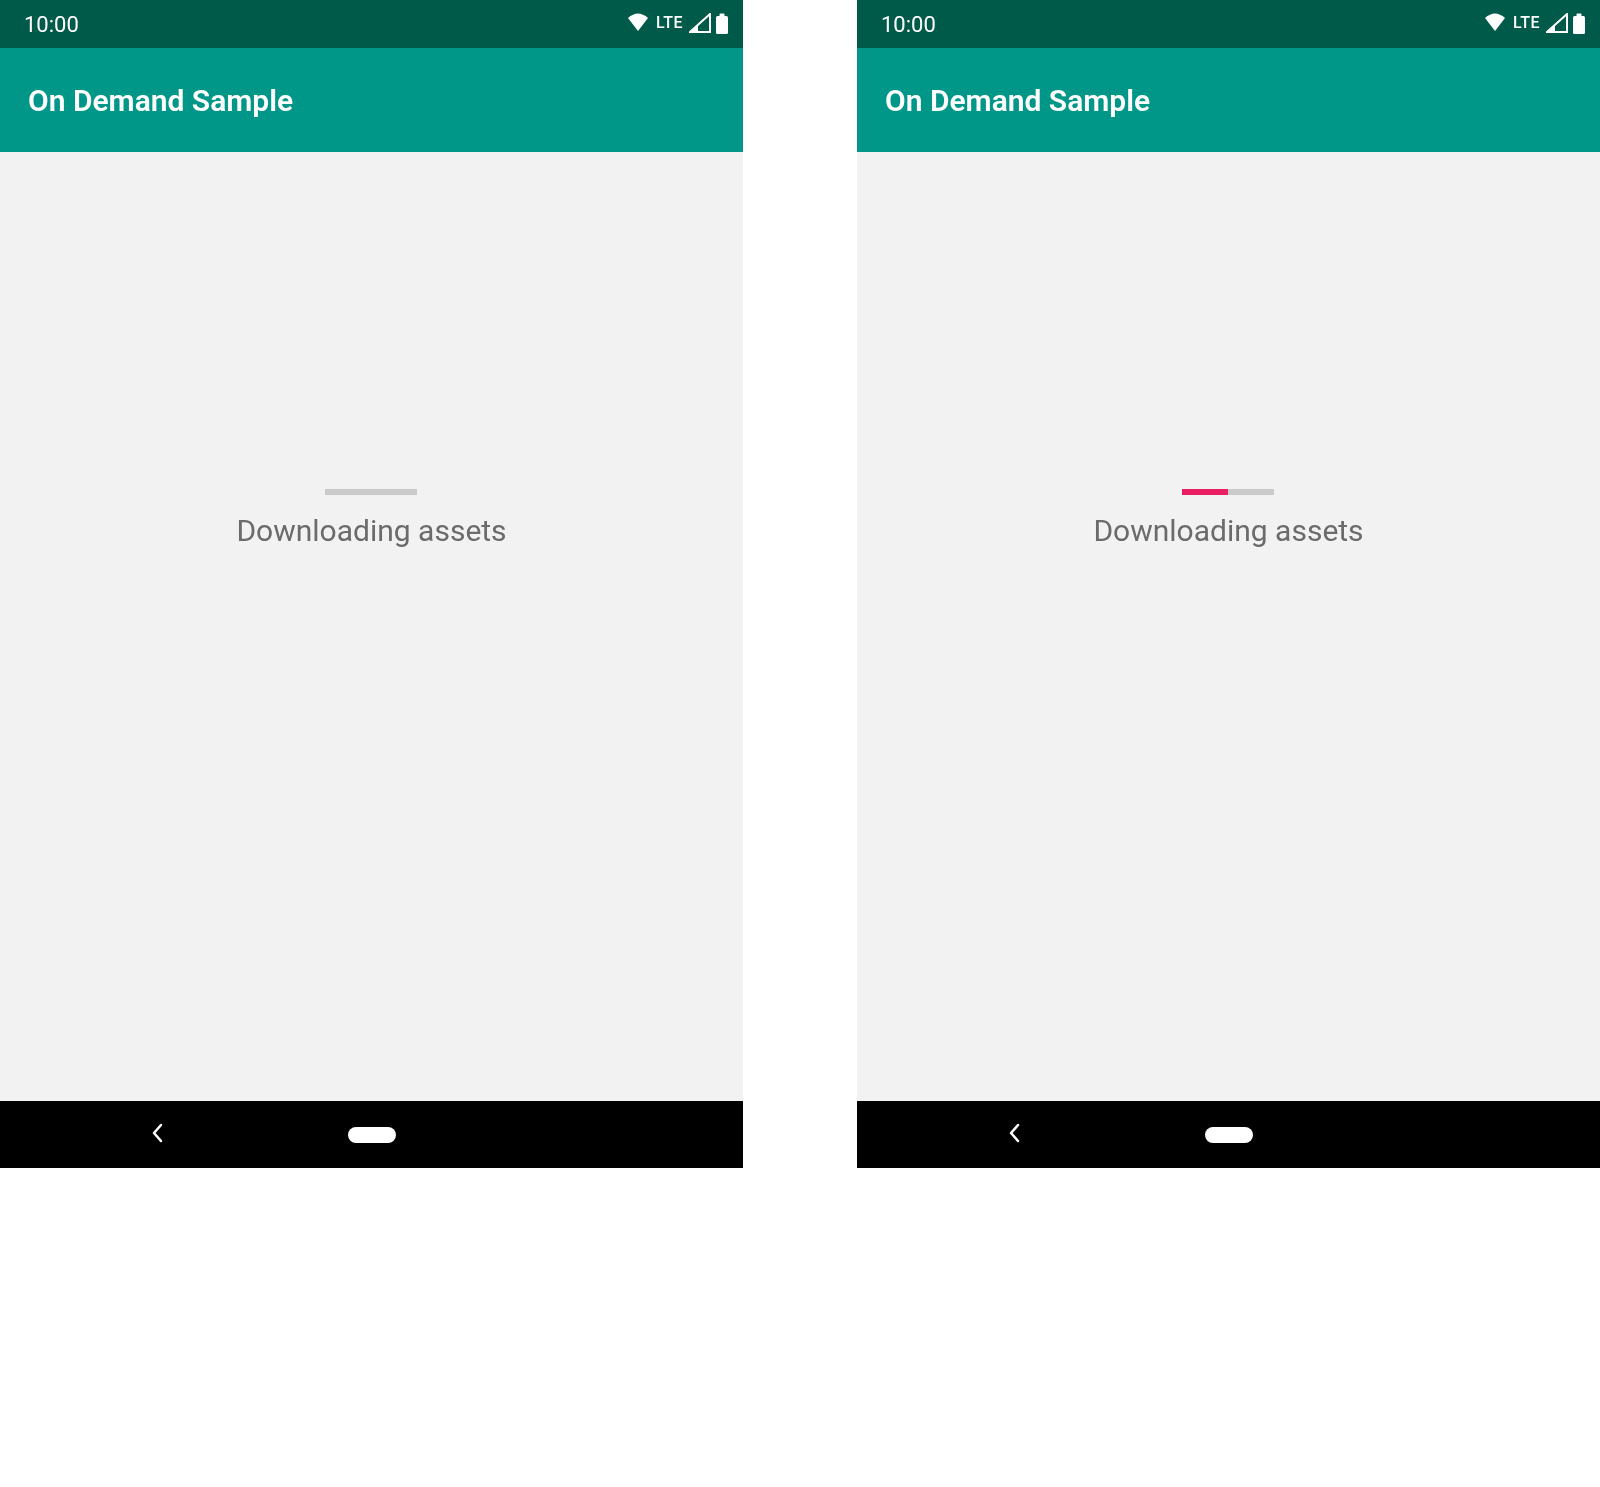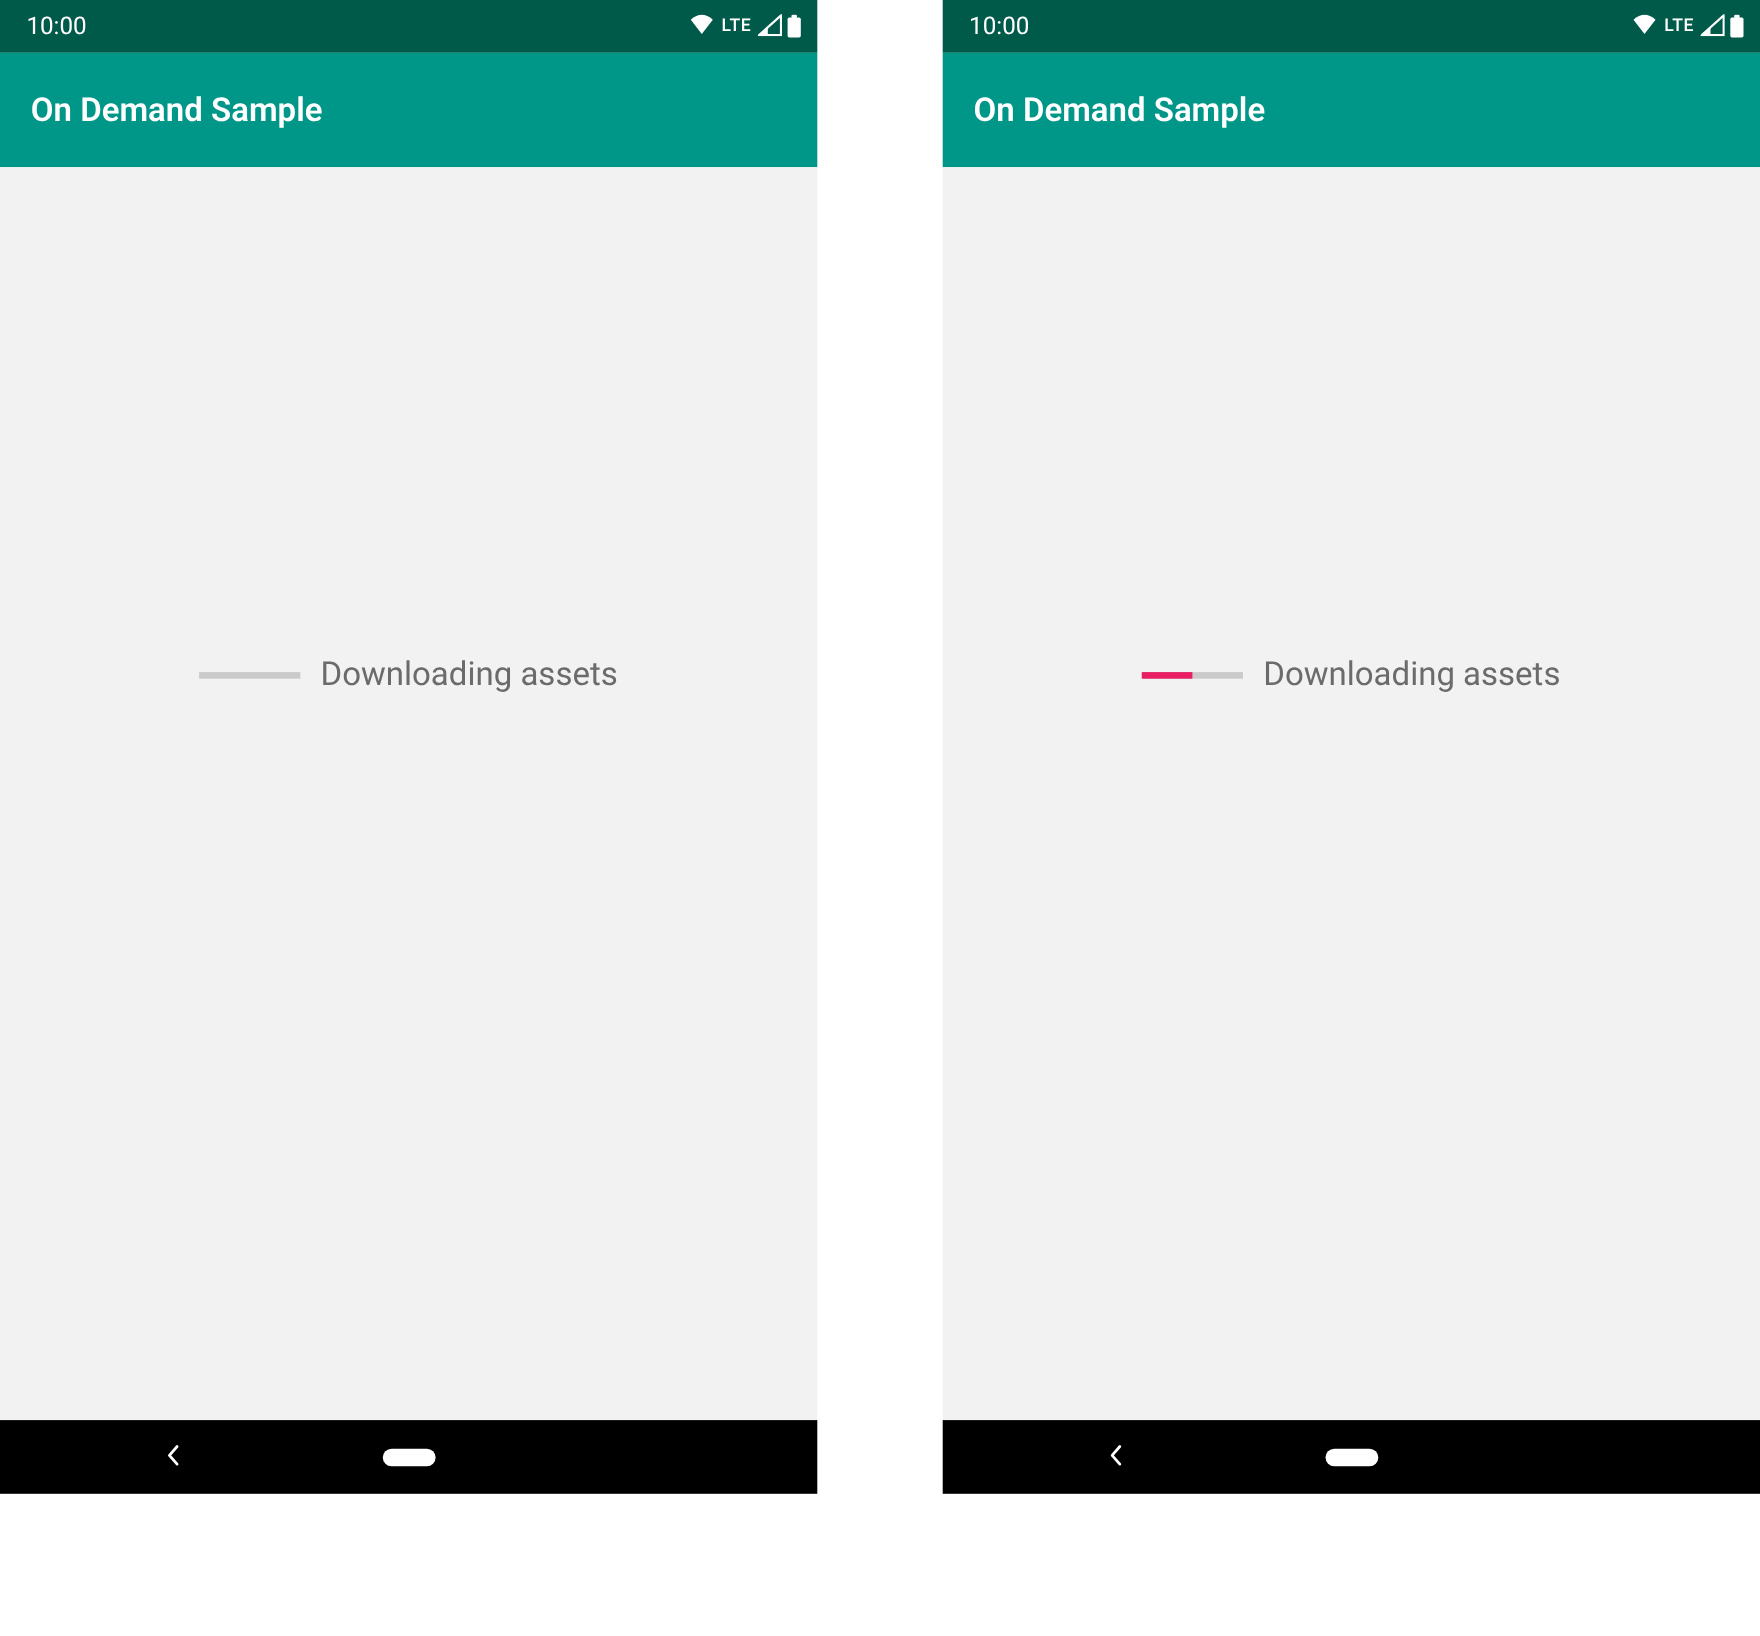--- a/index.html
+++ b/index.html
@@ -11,21 +11,21 @@
       font-family: Roboto, -apple-system, BlinkMacSystemFont, "Segoe UI", Arial, sans-serif;
       background: #ffffff;
       width: 1600px;
       height: 1487px;
       display: flex;
       gap: 114px;
       padding: 0;
     }
     .phone {
       width: 743px;
-      height: 1358px;
+      height: 1168px;
       display: flex;
       flex-direction: column;
       position: relative;
     }
     .status-bar {
       height: 48px;
       background: #005a4a;
       color: #ffffff;
       display: flex;
       align-items: center;
@@ -103,21 +103,21 @@
       width: 48px;
       height: 16px;
       background: #ffffff;
       border-radius: 8px;
     }
     .wifi-icon svg, .signal-icon svg, .battery-icon svg {
       display: block;
     }
     .center-wrap {
       display: flex;
-      flex-direction: row;
+      flex-direction: column;
       align-items: center;
       gap: 18px;
       transform: translateY(-108px);
     }
   </style>
 </head>
 <body>
 
 <div class="phone">
   <div class="status-bar">

